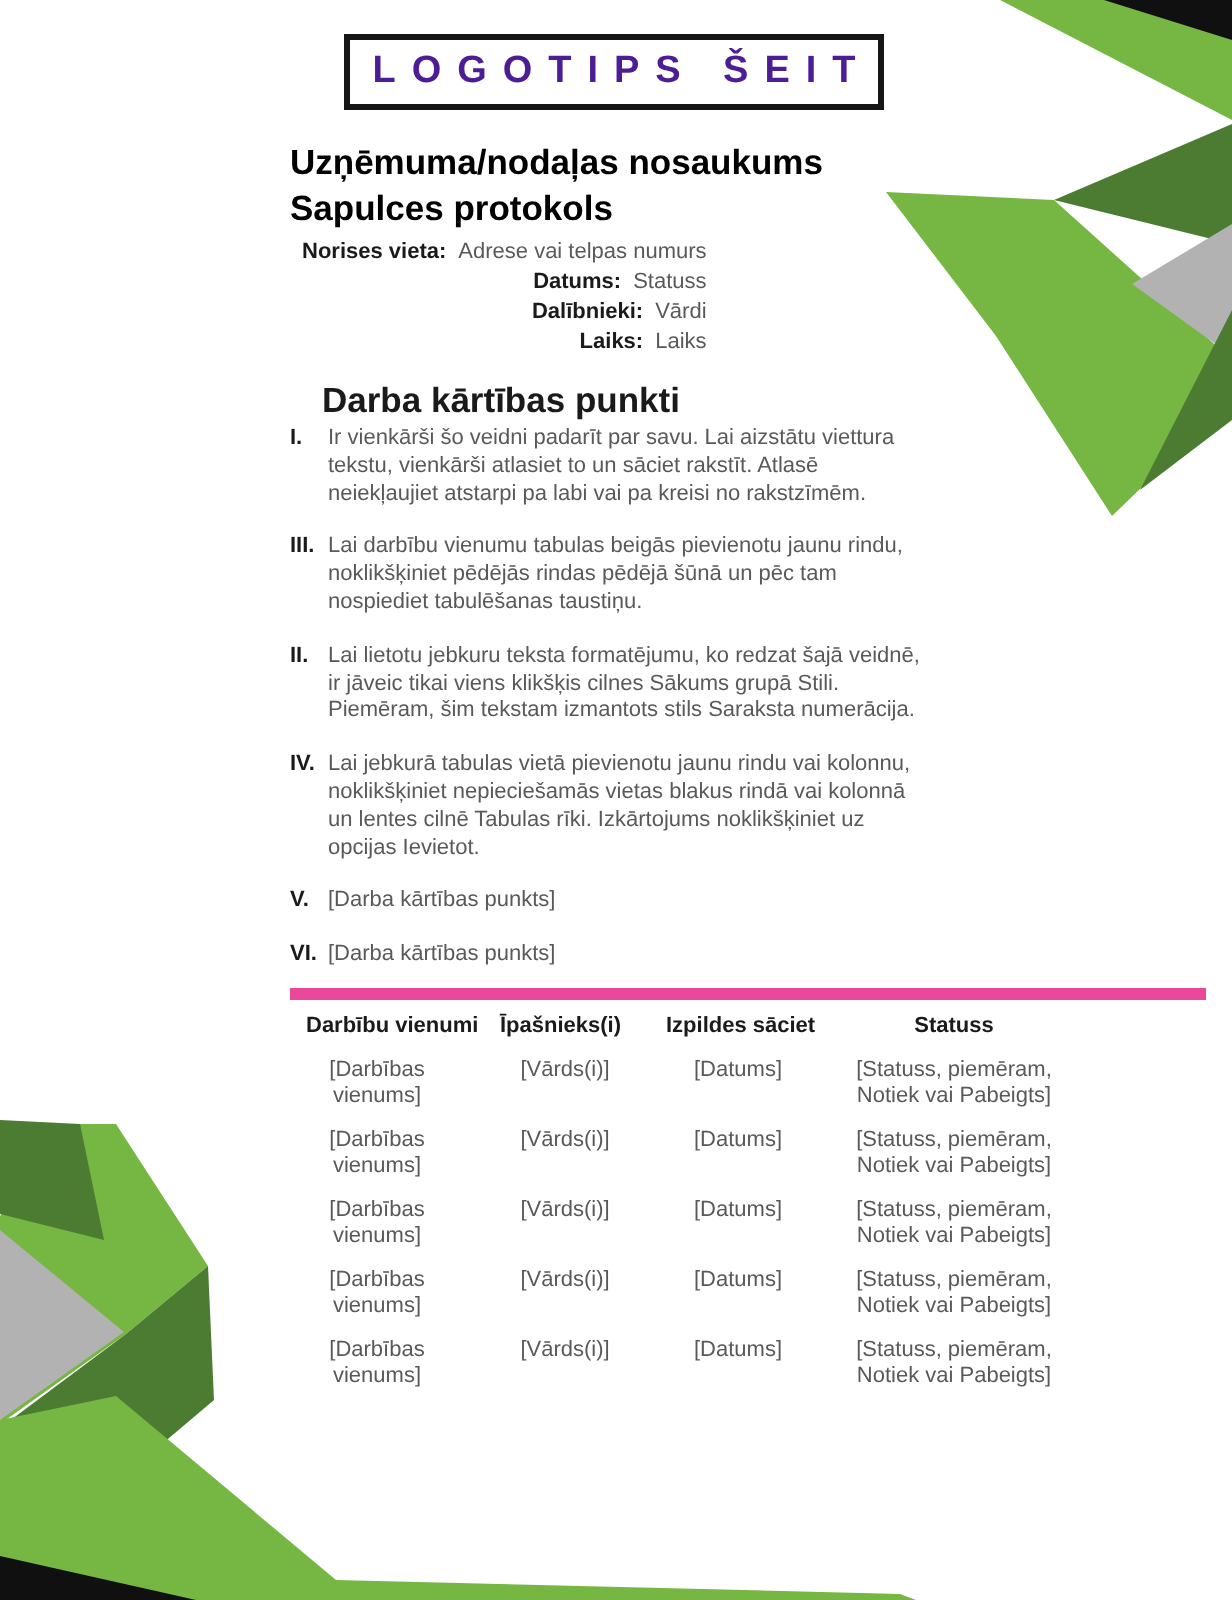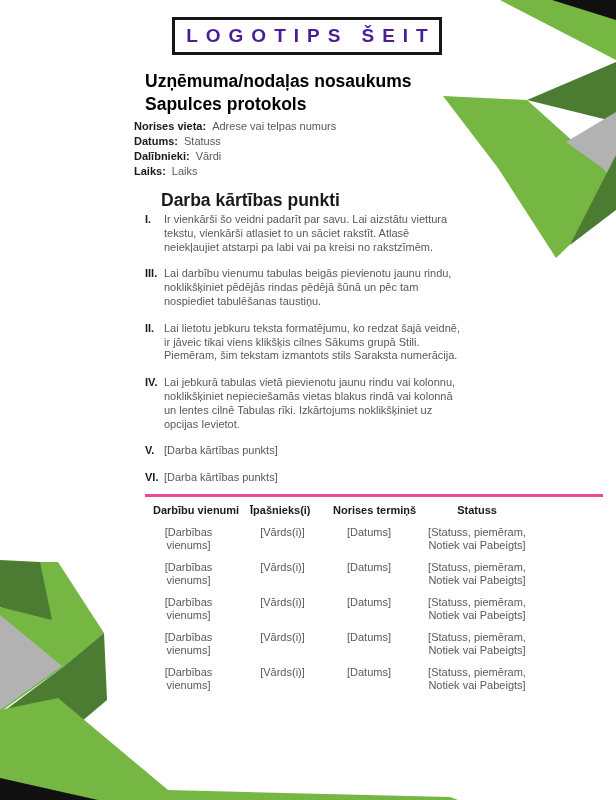--- a/index.html
+++ b/index.html
@@ -18,21 +18,21 @@
   .logo-box span{
     font-size:19px;font-weight:bold;color:#4c1d95;
     letter-spacing:0.42em;padding-left:0.42em;white-space:nowrap;
   }
 
   .titles{position:absolute;left:145px;top:70px;}
   .titles .t1,.titles .t2{
     margin:0;font-size:17.5px;font-weight:bold;color:#000000;line-height:23px;
   }
 
-  .meta{position:absolute;left:134px;top:119px;font-size:11px;line-height:15px;}
+  .meta{position:absolute;left:151px;top:119px;font-size:11px;line-height:15px;text-align:right;}
   .meta .row{white-space:nowrap;}
   .meta .label{font-weight:bold;color:#1a1a1a;}
   .meta .value{color:#595959;margin-left:6px;}
 
   .agenda-heading{
     position:absolute;left:145px;top:174px;margin:16px;
     font-size:17.5px;font-weight:bold;color:#1a1a1a;
   }
 
   .agenda{position:absolute;left:145px;top:213px;width:318px;
@@ -41,21 +41,21 @@
   .agenda .num{
     flex:0 0 19px;font-size:11px;font-weight:bold;color:#1a1a1a;line-height:13.8px;
   }
   .agenda .txt{
     flex:1;font-size:11px;color:#595959;line-height:13.8px;
   }
 
   .action-table{
     position:absolute;left:145px;top:494px;width:458px;
     border-collapse:collapse;table-layout:fixed;
-    border-top:3px solid #ec4899;
+    border-top:6px solid #ec4899;
   }
   .action-table col.c1{width:105px;}
   .action-table col.c2{width:83px;}
   .action-table col.c3{width:90px;}
   .action-table col.c4{width:180px;}
   .action-table th{
     font-size:11px;font-weight:bold;color:#1a1a1a;text-align:left;
     padding:7px 6px 5px 0;vertical-align:top;
   }
   .action-table th.first{padding-left:8px;}
@@ -148,21 +148,21 @@
       <colgroup>
           <col class="c1">
           <col class="c2">
           <col class="c3">
           <col class="c4">
         </colgroup>
       <thead>
         <tr>
           <th class="first">Darbību vienumi</th>
           <th>Īpašnieks(i)</th>
-          <th>Norises termiņš</th>
+          <th>Izpildes sāciet</th>
           <th class="center">Statuss</th>
         </tr>
       </thead>
       <tbody>
         <tr>
           <td>[Darbības vienums]</td>
           <td>[Vārds(i)]</td>
           <td>[Datums]</td>
           <td class="last">[Statuss, piemēram, Notiek vai Pabeigts]</td>
         </tr>

